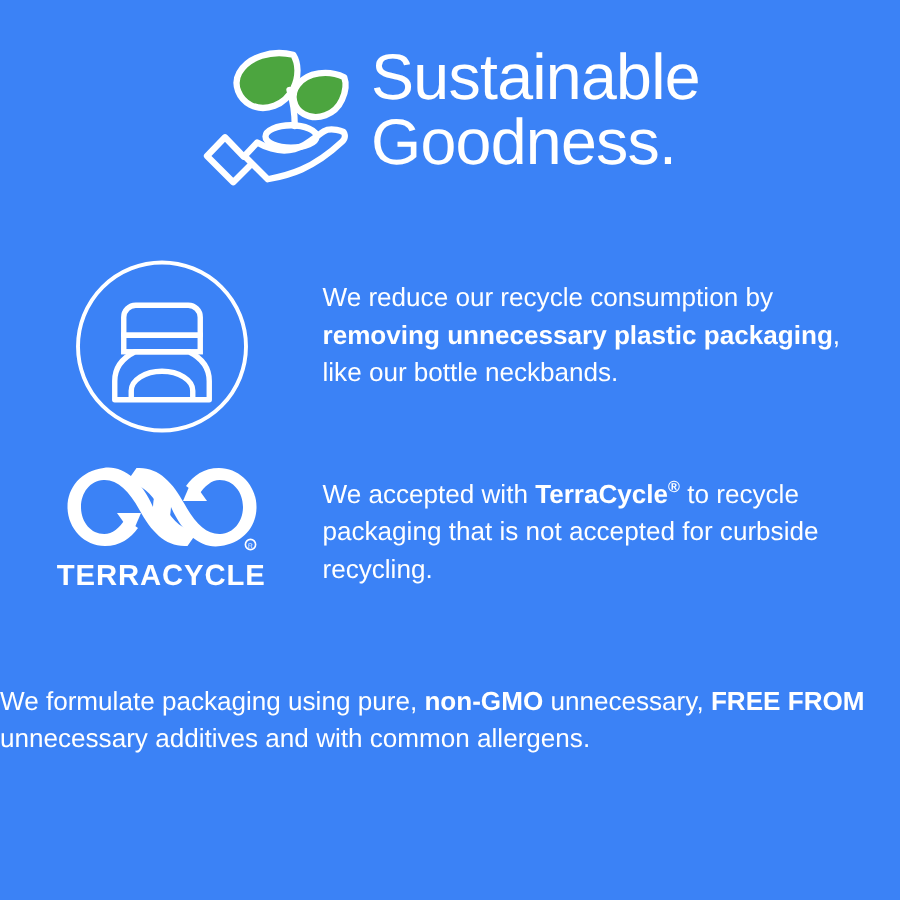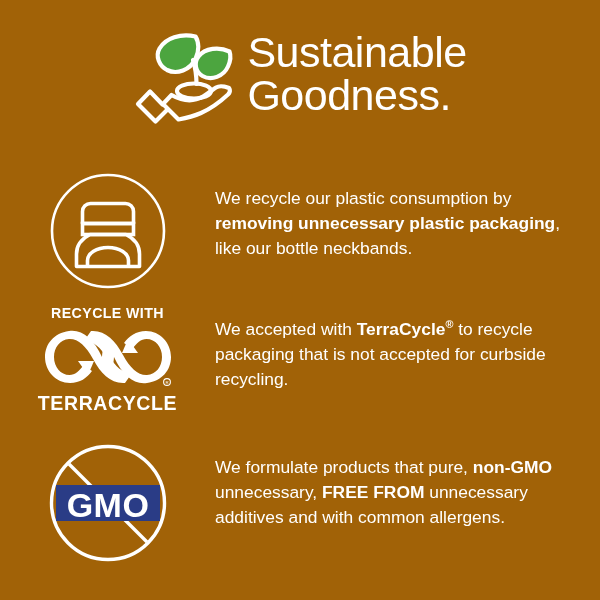--- a/index.html
+++ b/index.html
@@ -10,21 +10,21 @@
     width: 600px;
     height: 600px;
     background: #2a3c86;
     font-family: "Liberation Sans", sans-serif;
     overflow: hidden;
   }
   .poster {
     position: relative;
     width: 600px;
     height: 600px;
-    background: #a16207;
+    background: #3b82f6;
     box-sizing: border-box;
   }
 
   
   .header {
     position: absolute;
     left: 0;
     top: 22px;
     width: 600px;
     display: flex;
@@ -157,28 +157,27 @@
         <path d="M41.5 31.5 h35 a8 8 0 0 1 8 8 v12 h-51 v-12 a8 8 0 0 1 8 -8 z" fill="none" stroke="#ffffff" stroke-width="3.6" stroke-linejoin="round"></path>
 
         <rect x="33.5" y="51.5" width="51" height="11" fill="none" stroke="#ffffff" stroke-width="3.6"></rect>
 
         <path d="M41 62.5 C33 66.5 27.5 73 27.5 82 v12.5 h63 V82 c0 -9 -5.5 -15.5 -13.5 -19.5 z" fill="none" stroke="#ffffff" stroke-width="3.6" stroke-linejoin="round"></path>
 
         <path d="M38.5 94.5 v-6 a20.5 13 0 0 1 41 0 v6" fill="none" stroke="#ffffff" stroke-width="3.6" stroke-linejoin="round"></path>
       </svg>
     </div>
     <div class="text-cell">
-      <span>We recycle our plastic consumption by </span><b>removing unnecessary plastic packaging</b><span>, like our bottle neckbands.</span>
+      <span>We reduce our recycle consumption by </span><b>removing unnecessary plastic packaging</b><span>, like our bottle neckbands.</span>
     </div>
   </div>
 
   <div class="row row-2">
     <div class="icon-cell">
       <div class="terracycle">
-        <div class="tc-top">RECYCLE WITH</div>
         <svg class="tc-loop" viewBox="0 0 132 64" aria-hidden="true">
 
           <path d="M60 32
                    C52 14 40 4 27 6
                    C12 8 3 19 3 32
                    C3 46 14 58 28 58
                    C38 58 45 53 50 46
                    L41.5 40
                    C37.5 46 33 50 27.5 50
                    C18.5 50 12 42 12 32
@@ -216,28 +215,18 @@
         </svg>
         <div class="tc-bottom">TERRACYCLE</div>
       </div>
     </div>
     <div class="text-cell">
       <span>We accepted with </span><b><span>TerraCycle</span><sup>®</sup></b><span> to recycle packaging that is not accepted for curbside recycling.</span>
     </div>
   </div>
 
   <div class="row row-3">
-    <div class="icon-cell">
-      <svg class="icon-gmo" viewBox="0 0 120 120" aria-hidden="true">
-        <circle cx="60" cy="60" r="56.5" fill="none" stroke="#ffffff" stroke-width="3.4"></circle>
-
-        <line x1="21" y1="21" x2="99" y2="99" stroke="#ffffff" stroke-width="3.4"></line>
-
-        <rect x="8" y="42" width="104" height="36" fill="#2a3c86"></rect>
-        <text x="60" y="73.5" text-anchor="middle" font-family="Liberation Sans, sans-serif" font-size="34" font-weight="700" fill="#ffffff" letter-spacing="0.5">GMO</text>
-      </svg>
-    </div>
     <div class="text-cell">
-      <span>We formulate products that pure, </span><b>non-GMO</b><span> unnecessary, </span><b>FREE FROM</b><span> unnecessary additives and with common allergens.</span>
+      <span>We formulate packaging using pure, </span><b>non-GMO</b><span> unnecessary, </span><b>FREE FROM</b><span> unnecessary additives and with common allergens.</span>
     </div>
   </div>
 
 </div>
 
 </body></html>

